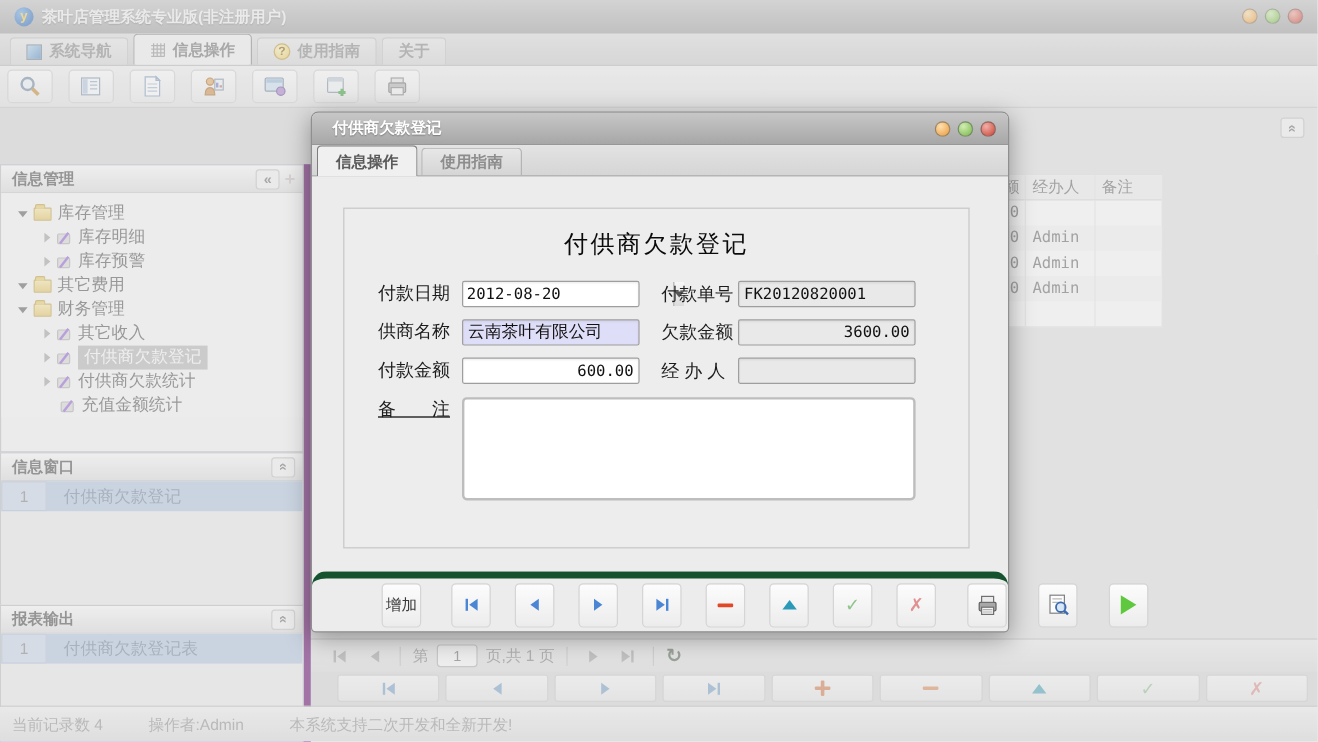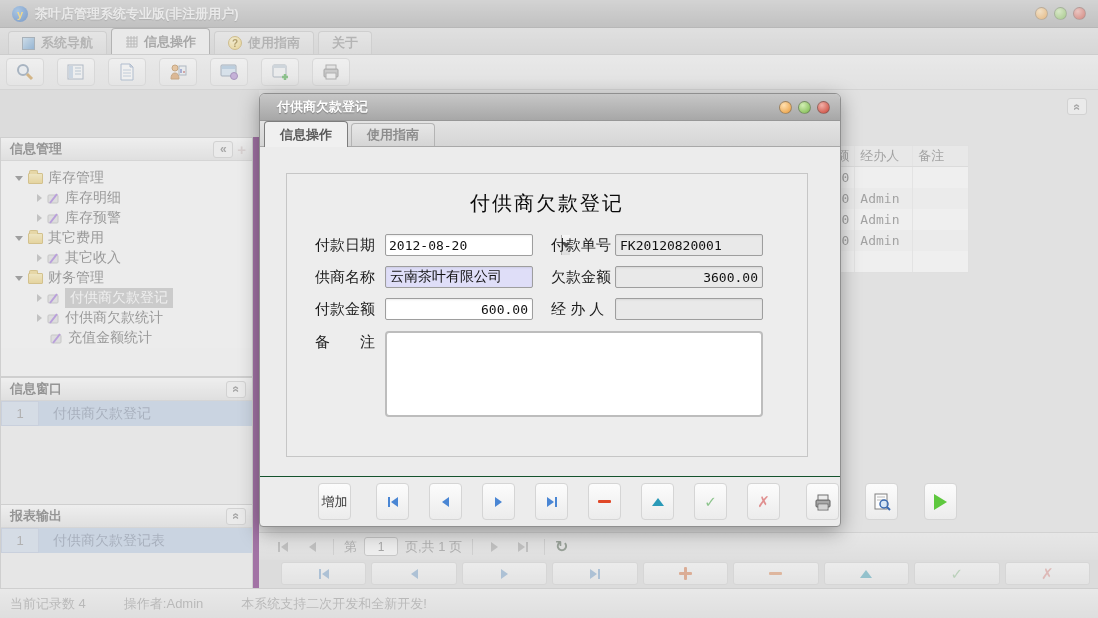--- a/index.html
+++ b/index.html
@@ -138,41 +138,41 @@
   .dtab { height:23px; padding:0 15px; font-size:13px; font-weight:bold; color:#8d8d8d;
     background:linear-gradient(#e7e7e7,#d5d5d5); border:1px solid #b4b4b4; border-bottom:none;
     border-radius:4px 4px 0 0; display:flex; align-items:center; }
   .dtab.active { background:#f0f0f0; border-color:#7d7d7d; color:#5a5a5a; height:26px; margin-bottom:-1px; }
   .dialog-body { position:relative; height:379px; }
   .form-panel { position:absolute; left:26px; top:26px; width:522px; height:284px;
     border:1px solid #c6c6c6; background:#ededed; }
   .form-heading { text-align:center; margin-top:16px; font-size:20px; color:#0a0a0a; letter-spacing:2px; }
   .frow { display:flex; align-items:center; margin:8px 0 0 28px; height:24px; }
   .frow.first { margin-top:16px; }
-  .frow.remark { margin-top:10px; align-items:flex-start; height:auto; }
+  .frow.remark { margin-top:10px; align-items:flex-start; height:auto;text-decoration:underline; }
   .flabel { width:70px; font-size:15px; color:#1c1c1c; line-height:22px; }
   .flabel2 { width:64px; margin-left:18px; font-size:15px; color:#1c1c1c; }
   .field { height:22px; border:1px solid #9e9e9e; border-radius:2px; background:#fff;
     font-family:"DejaVu Sans Mono",monospace; font-size:13px; padding:0 4px; color:#111;
     box-shadow:inset 0 1px 2px rgba(0,0,0,0.08); }
   .w148 { width:148px; }
   .readonly { background:#e9e9e9; }
   .lavender { background:#dfdef8; font-family:Liberation Serif, serif; font-size:14px; }
   .num { text-align:right; }
   .combo { width:148px; height:22px; border:1px solid #9e9e9e; border-radius:2px; background:#fff; display:flex;
     box-shadow:inset 0 1px 2px rgba(0,0,0,0.08); }
   .combo-input { flex:1; border:none; outline:none; background:transparent;
     font-family:"DejaVu Sans Mono",monospace; font-size:13px; padding:0 3px; color:#111; }
   .combo-btn { width:17px; border-left:1px solid #b0b0b0; background:linear-gradient(#f7f7f7,#dcdcdc);
     display:flex; align-items:center; justify-content:center; }
   .combo-caret { width:0; height:0; border-left:4px solid transparent; border-right:4px solid transparent; border-top:5px solid #555; }
   .remark-area { width:378px; height:86px; border:2px solid #bdbdbd; border-radius:4px; background:#fff;
     resize:none; font-family:"DejaVu Sans Mono",monospace; font-size:13px; padding:3px; }
-  .dialog-footer { position:absolute; left:0; right:0; bottom:0; height:50px; border-top:1px solid #14532d;
-    display:flex; align-items:center; padding-left:58px; gap:20px; }
+  .dialog-footer { position:absolute; left:0; right:0; bottom:0; height:50px; border-top:6px solid #14532d;
+    display:flex; align-items:center; padding-left:58px; gap:20px;border-radius:12px; }
   .dbtn { height:37px; min-width:33px; background:linear-gradient(#fcfcfc,#ececec); border:1px solid #d5d5d5;
     border-radius:4px; display:flex; align-items:center; justify-content:center; gap:1px; font-size:13px; color:#3a3a3a; }
   .dbtn.addw { width:50px; margin-right:5px; }
   .dbtn.gap { margin-left:6px; }
   .dbtn .glyph-check { color:#8cc48c; }
   .dbtn .glyph-cross { color:#e09090; }
   .minus-strong { background:#e04828; }
   .tri-up.strong { border-bottom-color:#2a9ab8; }
   .play-tri { width:0; height:0; border-top:8px solid transparent; border-bottom:8px solid transparent; border-left:13px solid #5ec83e; }
 </style>
@@ -309,32 +309,32 @@
               <rect x="1" y="3" width="10" height="8" rx="1" fill="#dadada" stroke="#b2b2b2"></rect>
               <line x1="3" y1="11" x2="10" y2="2" stroke="#9a6ad8" stroke-width="2"></line>
             </svg>
           <span class="tlabel">库存预警</span>
         </div>
         <div class="tree-row top">
           <span class="caret-down"></span>
           <span class="folder-ic"></span>
           <span class="tlabel">其它费用</span>
         </div>
+        <div class="tree-row top">
+          <span class="caret-down"></span>
+          <span class="folder-ic"></span>
+          <span class="tlabel">财务管理</span>
+        </div>
         <div class="tree-row child">
           <span class="caret-right"></span>
           <svg width="13" height="13">
               <rect x="1" y="3" width="10" height="8" rx="1" fill="#dadada" stroke="#b2b2b2"></rect>
               <line x1="3" y1="11" x2="10" y2="2" stroke="#9a6ad8" stroke-width="2"></line>
             </svg>
           <span class="tlabel">其它收入</span>
-        </div>
-        <div class="tree-row top">
-          <span class="caret-down"></span>
-          <span class="folder-ic"></span>
-          <span class="tlabel">财务管理</span>
         </div>
         <div class="tree-row child">
           <span class="caret-right"></span>
           <svg width="13" height="13">
               <rect x="1" y="3" width="10" height="8" rx="1" fill="#dadada" stroke="#b2b2b2"></rect>
               <line x1="3" y1="11" x2="10" y2="2" stroke="#9a6ad8" stroke-width="2"></line>
             </svg>
           <span class="tlabel selected">付供商欠款登记</span>
         </div>
         <div class="tree-row child">

